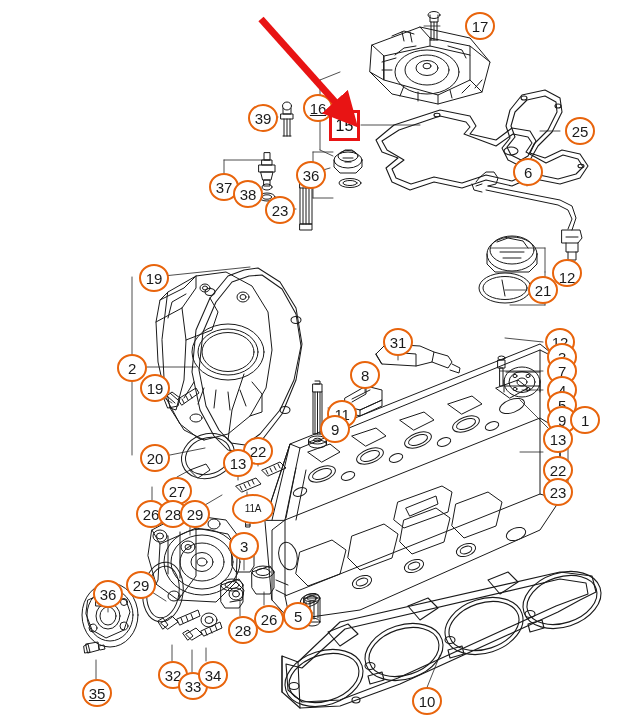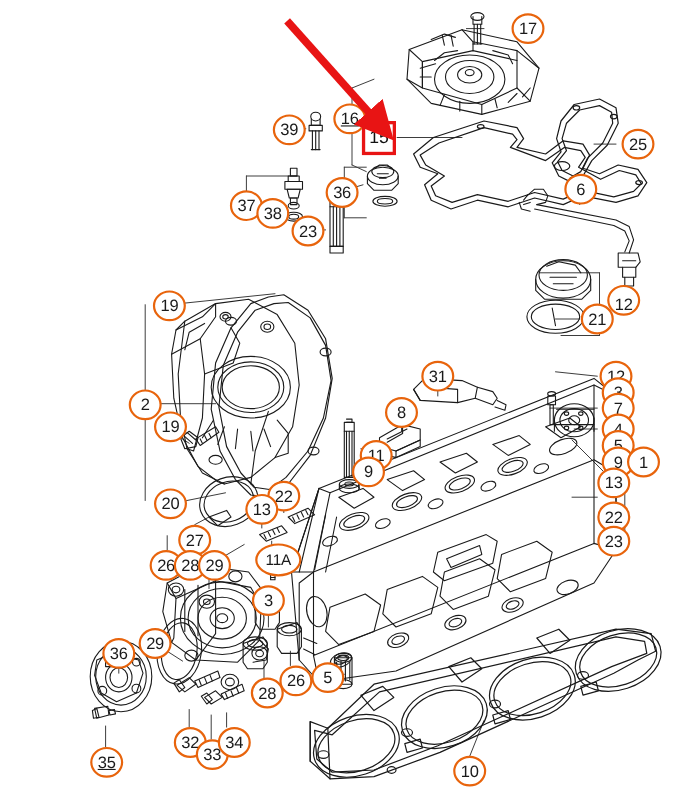--- a/index.html
+++ b/index.html
@@ -18,21 +18,21 @@
     font-weight:400;
     display:flex;
     align-items:center;
     justify-content:center;
     box-sizing:border-box;
     line-height:1;
     z-index:40;
     letter-spacing:-0.2px;
   }
   .callout.w1{width:30px;height:28px;}
-  .callout.w3{width:42px;height:30px;font-size:14px;}
+  .callout.w3{width:42px;height:30px;font-size:10px;}
   .hl-box{
     position:absolute;
     border:3px solid #e81414;
     background:#ffffff;
     color:#111;
     font-family:"Liberation Sans", sans-serif;
     font-size:16px;
     display:flex;align-items:center;justify-content:center;
     box-sizing:border-box;
     z-index:45;

